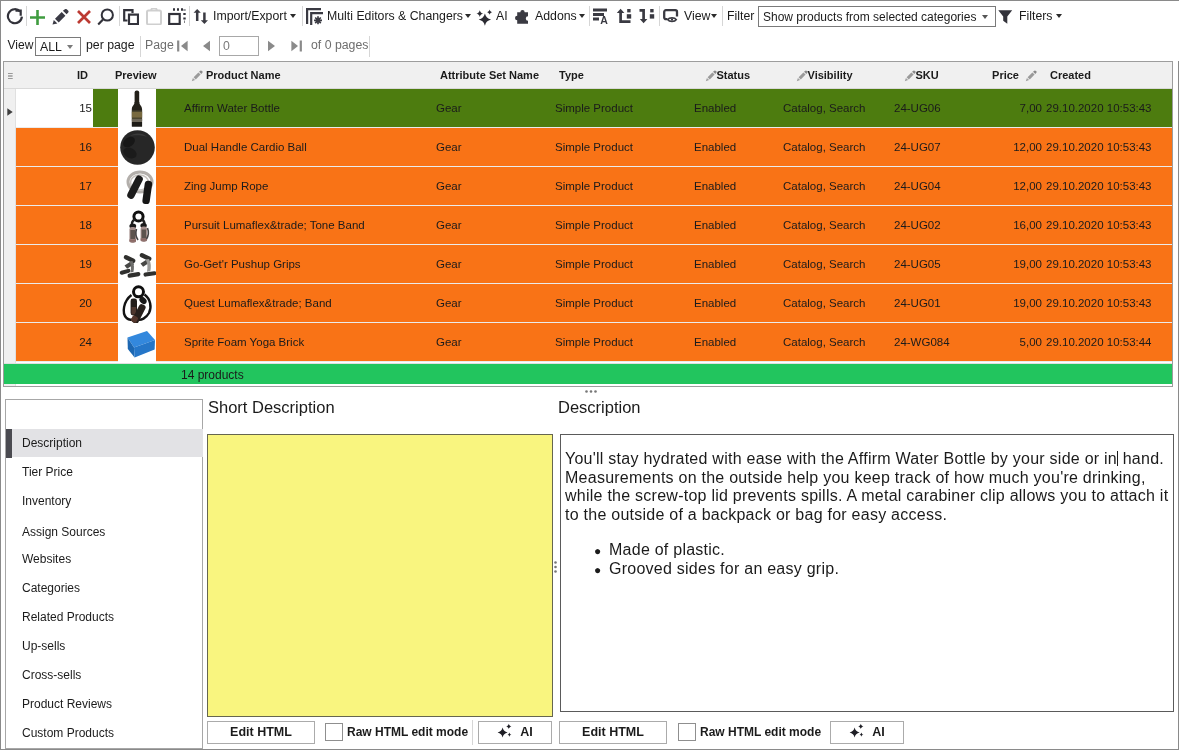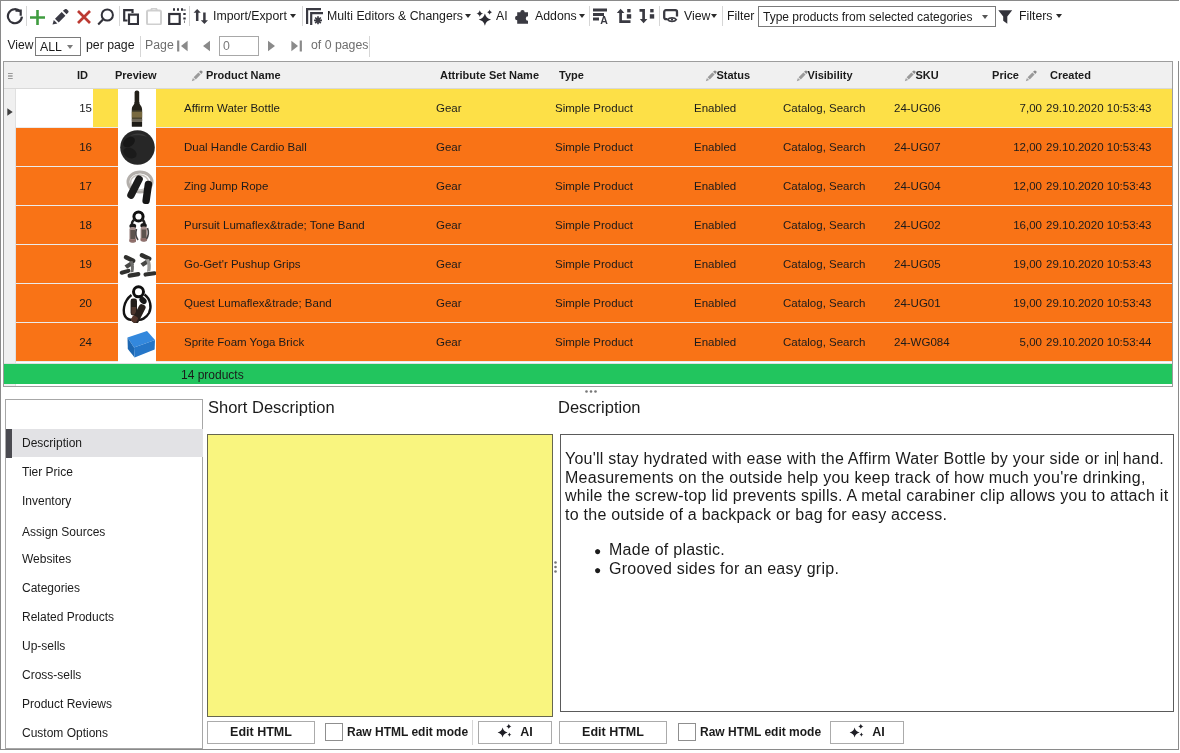--- a/index.html
+++ b/index.html
@@ -11,21 +11,21 @@
 .caret { display:inline-block; width:0; height:0; border-left:3.5px solid transparent; border-right:3.5px solid transparent; border-top:4.5px solid #2b2b2b; vertical-align:middle; }
 .vsep { position:absolute; width:1px; background:#d6d6d6; }
 .combo { position:absolute; border:1px solid #7a7a7a; background:#fff; }
 
 .grid { position:absolute; left:2px; top:60px; width:1170px; border:1px solid #9d9d9d; background:#fff; }
 .ghead { position:absolute; left:0; top:0; width:100%; height:27px; background:#f0f0f0; border-bottom:1px solid #d9d9d9; }
 .hlbl { position:absolute; font-size:11px; font-weight:bold; color:#1b1b1b; top:7px; white-space:nowrap; }
 .indcol { position:absolute; left:0; top:0; width:12px; background:#f0f0f0; border-right:1px solid #e0e0e0; }
 .row { position:absolute; left:12px; width:1156px; height:39px; border-bottom:1px solid #ebebeb; background:#f97316; }
 .row div { position:absolute; font-size:11.5px; color:#1b1b1b; top:13px; white-space:nowrap; }
-.rsel { background:#fde047; }
+.rsel { background:#4d7c0f; }
 .gfoot { position:absolute; left:0; width:1168px; height:21px; background:#22c55e; border-top:1px solid #e0e0e0; }
 .imgbox { position:absolute; left:105px; top:0; width:38px; height:39px; background:#fff; }
 
 .side { position:absolute; left:4px; top:398px; width:198px; height:350px; background:#fff; border:1px solid #a7a7a7; }
 .sitem { position:absolute; left:1px; width:196px; height:28px; font-size:12px; color:#1b1b1b; line-height:28px; padding-left:15px; }
 .ptitle { position:absolute; font-size:16.5px; color:#1b1b1b; white-space:nowrap; }
 .btn { position:absolute; height:23px; background:#fff; border:1px solid #ababab; font-size:12.5px; font-weight:bold; color:#1b1b1b; text-align:center; line-height:21px; }
 .cb { position:absolute; width:18px; height:18px; border:1px solid #8f8f8f; background:#fff; }
 .blbl { position:absolute; font-size:12px; font-weight:bold; color:#1b1b1b; white-space:nowrap; }
 .desctext { font-size:16px; color:#1b1b1b; letter-spacing:0.25px; }
@@ -132,21 +132,21 @@
   <svg class="abs" style="left:662px;top:8px;" width="17" height="15" viewBox="0 0 17 15">
     <path d="M1.2 4 V2.9 A1.7 1.7 0 0 1 2.9 1.2 H12.3 A1.7 1.7 0 0 1 14 2.9 V7.5 M1.2 4 V8.4 A1.7 1.7 0 0 0 2.9 10.1 H4.5" fill="none" stroke="#3a3a42" stroke-width="2.3"></path>
     <path d="M4.7 10.6 C6.3 8.2 11.7 8.2 13.3 10.6 C11.7 13 6.3 13 4.7 10.6 Z" fill="none" stroke="#3a3a42" stroke-width="1.7"></path>
     <circle cx="9" cy="10.6" r="1.1" fill="#3a3a42"></circle>
   </svg>
   <span class="t1txt abs" style="left:683px;top:7.5px;">View</span>
   <span class="caret abs" style="left:710px;top:13px;"></span>
   <div class="vsep" style="left:721px;top:5px;height:20px;"></div>
   <span class="t1txt abs" style="left:726px;top:7.5px;">Filter</span>
   <div class="combo" style="left:757px;top:5px;width:238px;height:21px;">
-    <span class="t1txt abs" style="left:4px;top:3px;font-size:12px;">Type products from selected categories</span>
+    <span class="t1txt abs" style="left:4px;top:3px;font-size:12px;">Show products from selected categories</span>
     <span class="caret abs" style="left:223px;top:8px;border-top-color:#555;"></span>
   </div>
 
   <svg class="abs" style="left:997px;top:9px;" width="15" height="14" viewBox="0 0 15 14">
     <path d="M0.3 0.3 H14.2 L9.3 6.6 V13.7 L5.2 10.8 V6.6 Z" fill="#33333b"></path>
   </svg>
   <span class="t1txt abs" style="left:1018px;top:7.5px;">Filters</span>
   <span class="caret abs" style="left:1055px;top:13px;"></span>
 </div>
 
@@ -388,21 +388,21 @@
       <div class="abs" style="left:0px;top:29px;width:5.5px;height:29px;background:#4a4a50;"></div>
       <div class="sitem" style="top:58px;">Tier Price</div>
       <div class="sitem" style="top:87px;">Inventory</div>
       <div class="sitem" style="top:118px;">Assign Sources</div>
       <div class="sitem" style="top:145px;">Websites</div>
       <div class="sitem" style="top:174px;">Categories</div>
       <div class="sitem" style="top:203px;">Related Products</div>
       <div class="sitem" style="top:232px;">Up-sells</div>
       <div class="sitem" style="top:261px;">Cross-sells</div>
       <div class="sitem" style="top:290px;">Product Reviews</div>
-      <div class="sitem" style="top:319px;">Custom Options</div>
+      <div class="sitem" style="top:319px;">Custom Products</div>
     </div>
 
 <div class="ptitle" style="left:207px;top:396.5px;">Short Description</div>
 <div class="abs" style="left:206px;top:433px;width:346px;height:283px;background:#f9f57f;border:1px solid #66664f;"></div>
 
 <div class="ptitle" style="left:557px;top:396.5px;">Description</div>
 <div class="abs" style="left:559px;top:433px;width:614px;height:278px;background:#fff;border:1px solid #5a5a5a;">
   <div class="desctext abs" style="left:4px;top:15px;width:606px;line-height:18.5px;">You'll stay hydrated with ease with the Affirm Water Bottle by your side or in<span style="border-left:1px solid #1b1b1b;height:15px;display:inline-block;vertical-align:-2px;"></span> hand. Measurements on the outside help you keep track of how much you're drinking, while the screw-top lid prevents spills. A metal carabiner clip allows you to attach it to the outside of a backpack or bag for easy access.</div>
   <div class="abs" style="left:33px;top:106px;width:560px;">
     <div class="desctext" style="position:relative;line-height:18.5px;padding-left:15px;"><span style="position:absolute;left:0;font-size:12px;top:1px;">●</span>Made of plastic.</div>

